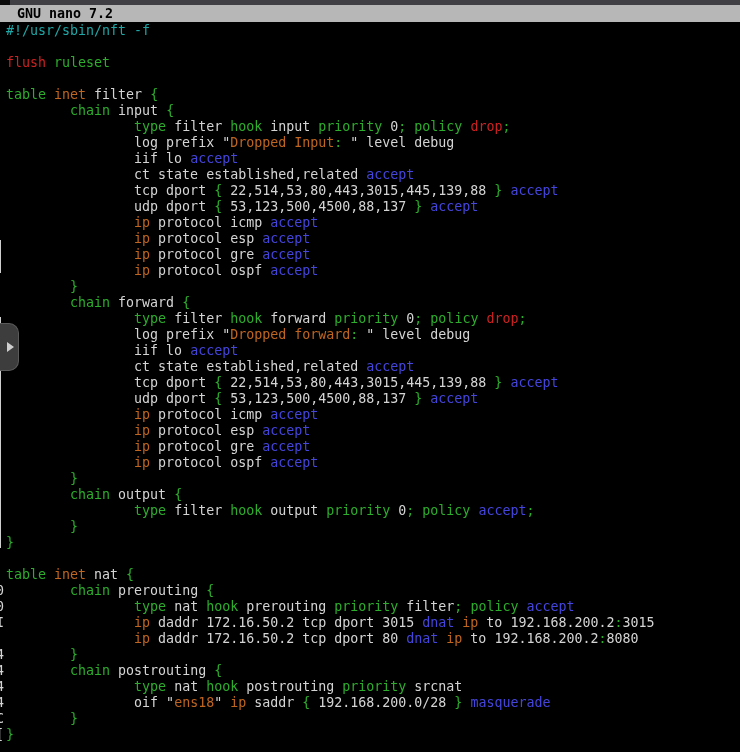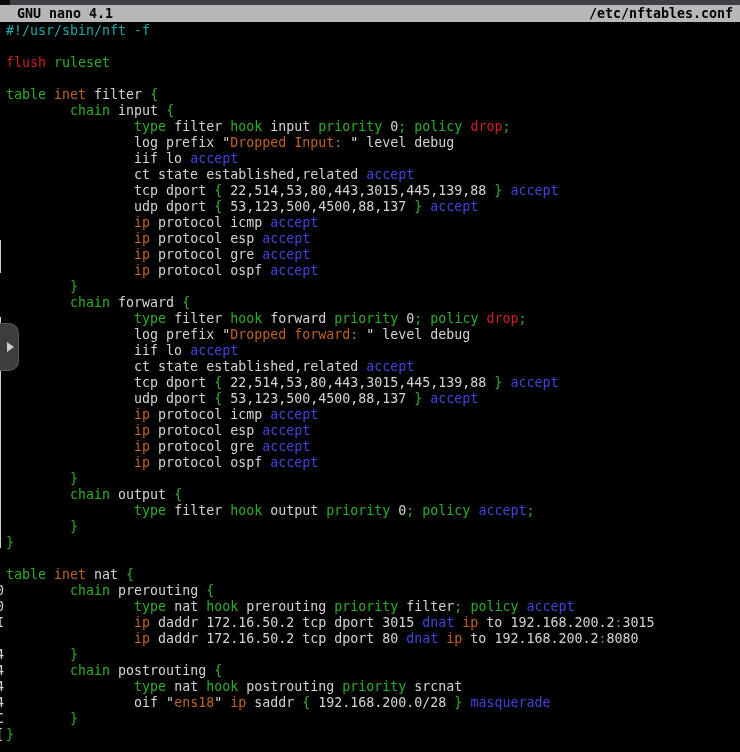--- a/index.html
+++ b/index.html
@@ -60,22 +60,21 @@
   }
 </style>
 </head>
 <body>
 
 <div class="top-strip">
   <div class="notch"></div>
 </div>
 
 <div class="titlebar">
-  <span>GNU nano 4.1</span>
-  <span>/etc/nftables.conf</span>
+  <span>GNU nano 7.2</span>
 </div>
 
 <div id="artifacts">
     <div class="vline" style="top: 240px; height: 33px;"></div>
     <div class="vline" style="top: 317px; height: 231px;"></div>
     <span style="top: 359px; color: rgb(44, 174, 44);">3</span>
     <span style="top: 583px; color: rgb(212, 212, 212);">0</span>
     <span style="top: 599px; color: rgb(212, 212, 212);">0</span>
     <span style="top: 615px; color: rgb(212, 212, 212);">I</span>
     <span style="top: 647px; color: rgb(212, 212, 212);">4</span>

